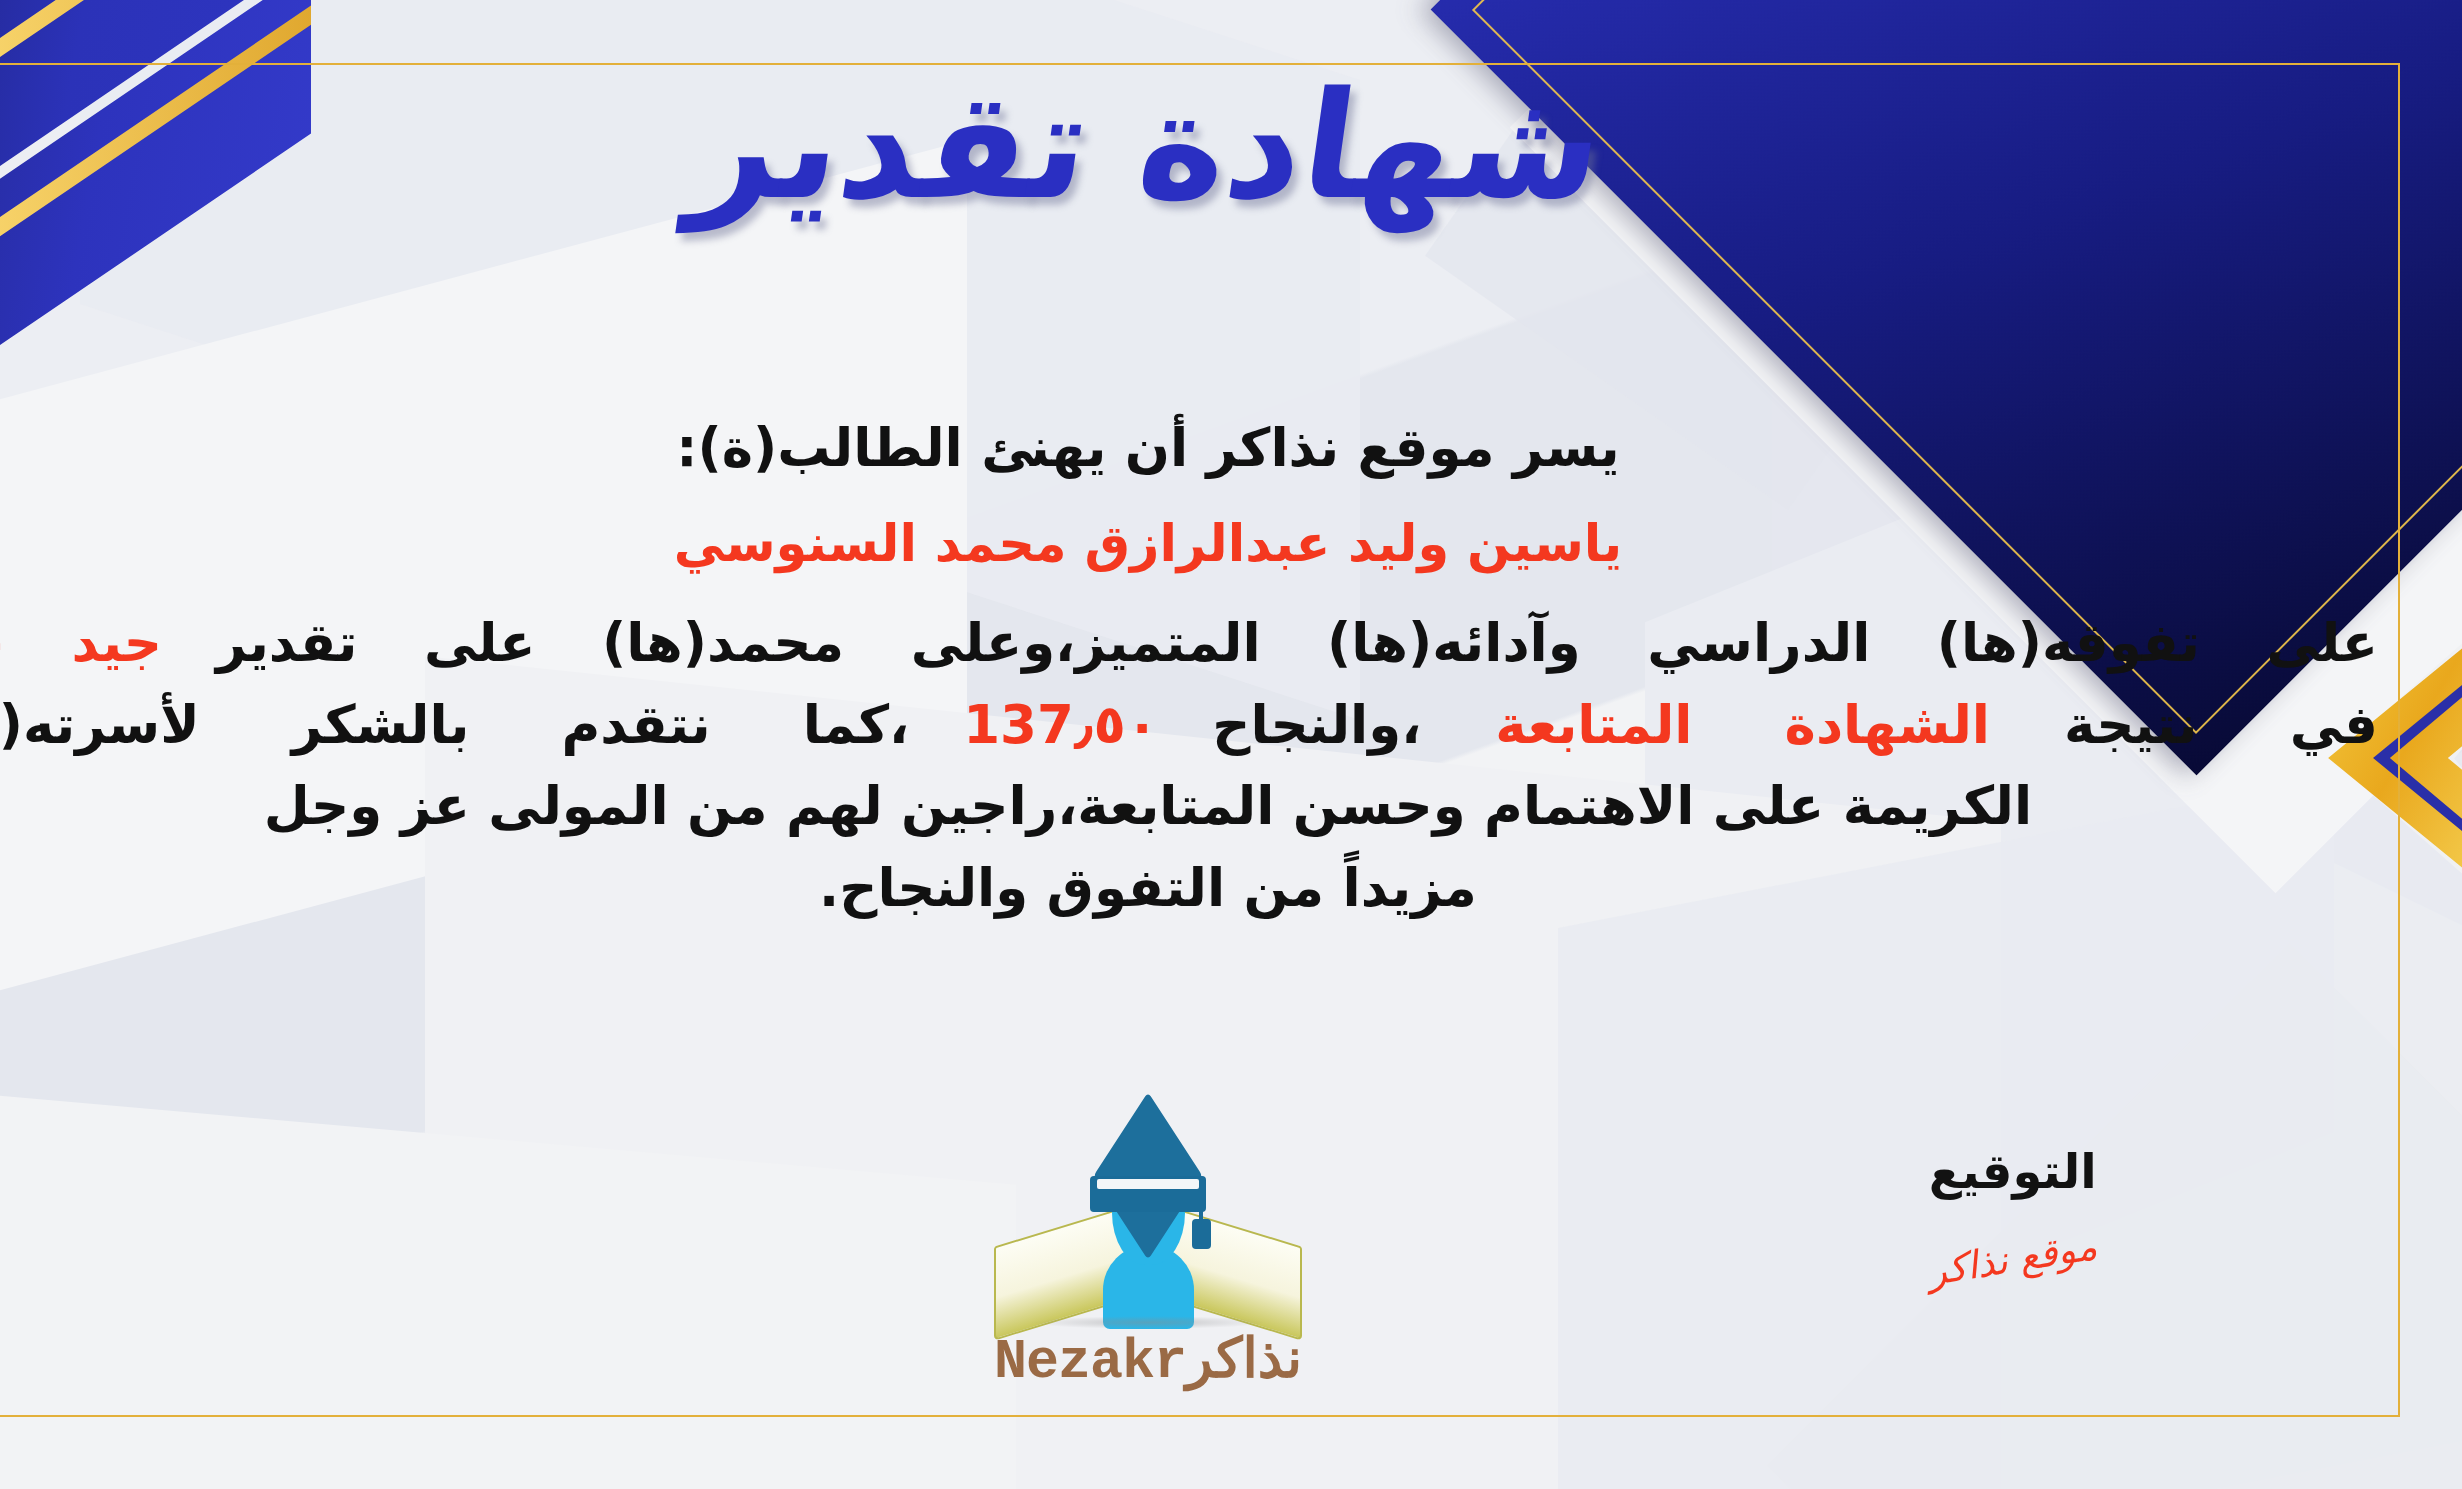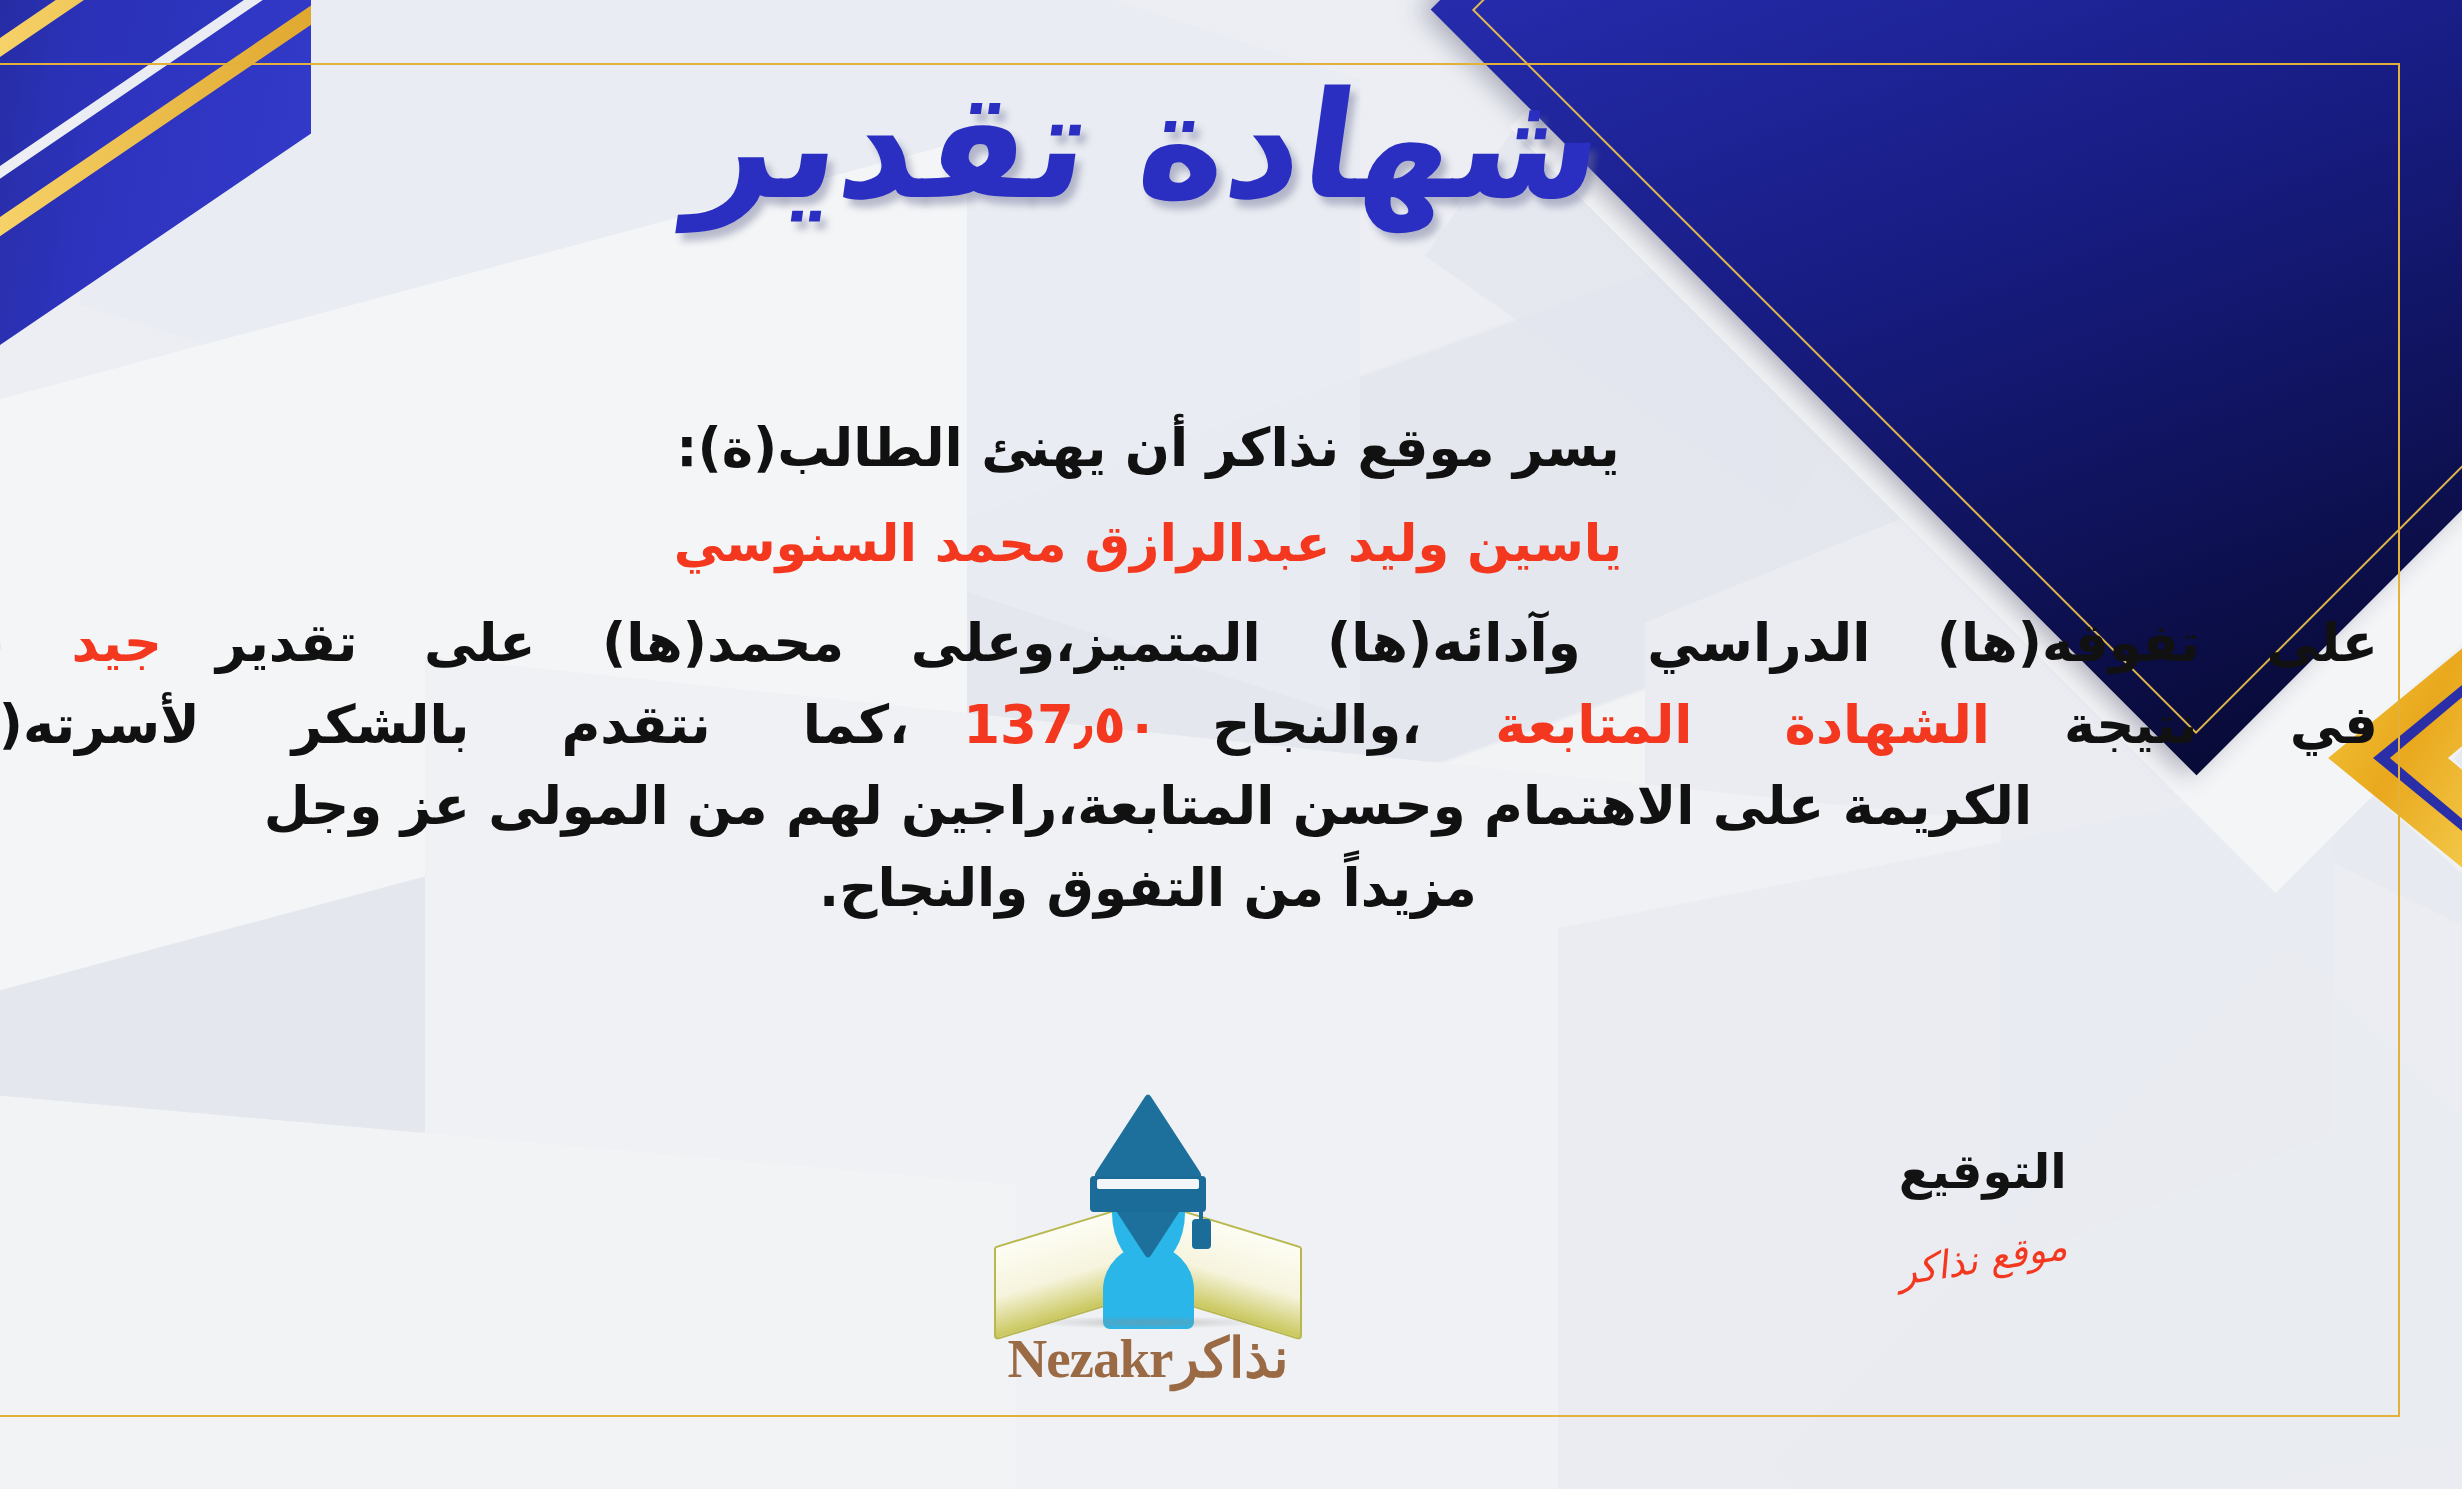--- a/index.html
+++ b/index.html
@@ -220,21 +220,21 @@
   .l5 { text-align: center; margin-bottom: 3px; }
   .l6 { text-align: center; }
 
   .red { color: #f4381f; }
   .gap-md { display: inline-block; width: 54px; }
   .gap-lg { display: inline-block; width: 74px; }
 
   
   .sig-block {
     position: absolute;
-    right: 394px;
+    right: 364px;
     top: 1147px;
     text-align: center;
     direction: rtl;
   }
   .sig-label {
     font-size: 48px;
     font-weight: 700;
     color: #121212;
     line-height: 1;
   }
@@ -347,21 +347,21 @@
   .logo-text {
     margin-top: 3px;
     font-family: "DejaVu Serif", "Liberation Serif", serif;
     font-size: 55px;
     font-weight: 700;
     color: #9a6a45;
     direction: rtl;
     letter-spacing: -1px;
     white-space: nowrap;
   }
-  .logo-text .lat { font-family: Liberation Serif, serif; }
+  .logo-text .lat { font-family: Liberation Mono, monospace; }
 </style>
 </head>
 <body>
 
 <div id="cert">
 
   <div class="bg-layer">
     <div class="poly poly-a"></div>
     <div class="poly poly-b"></div>
     <div class="poly poly-c"></div>

